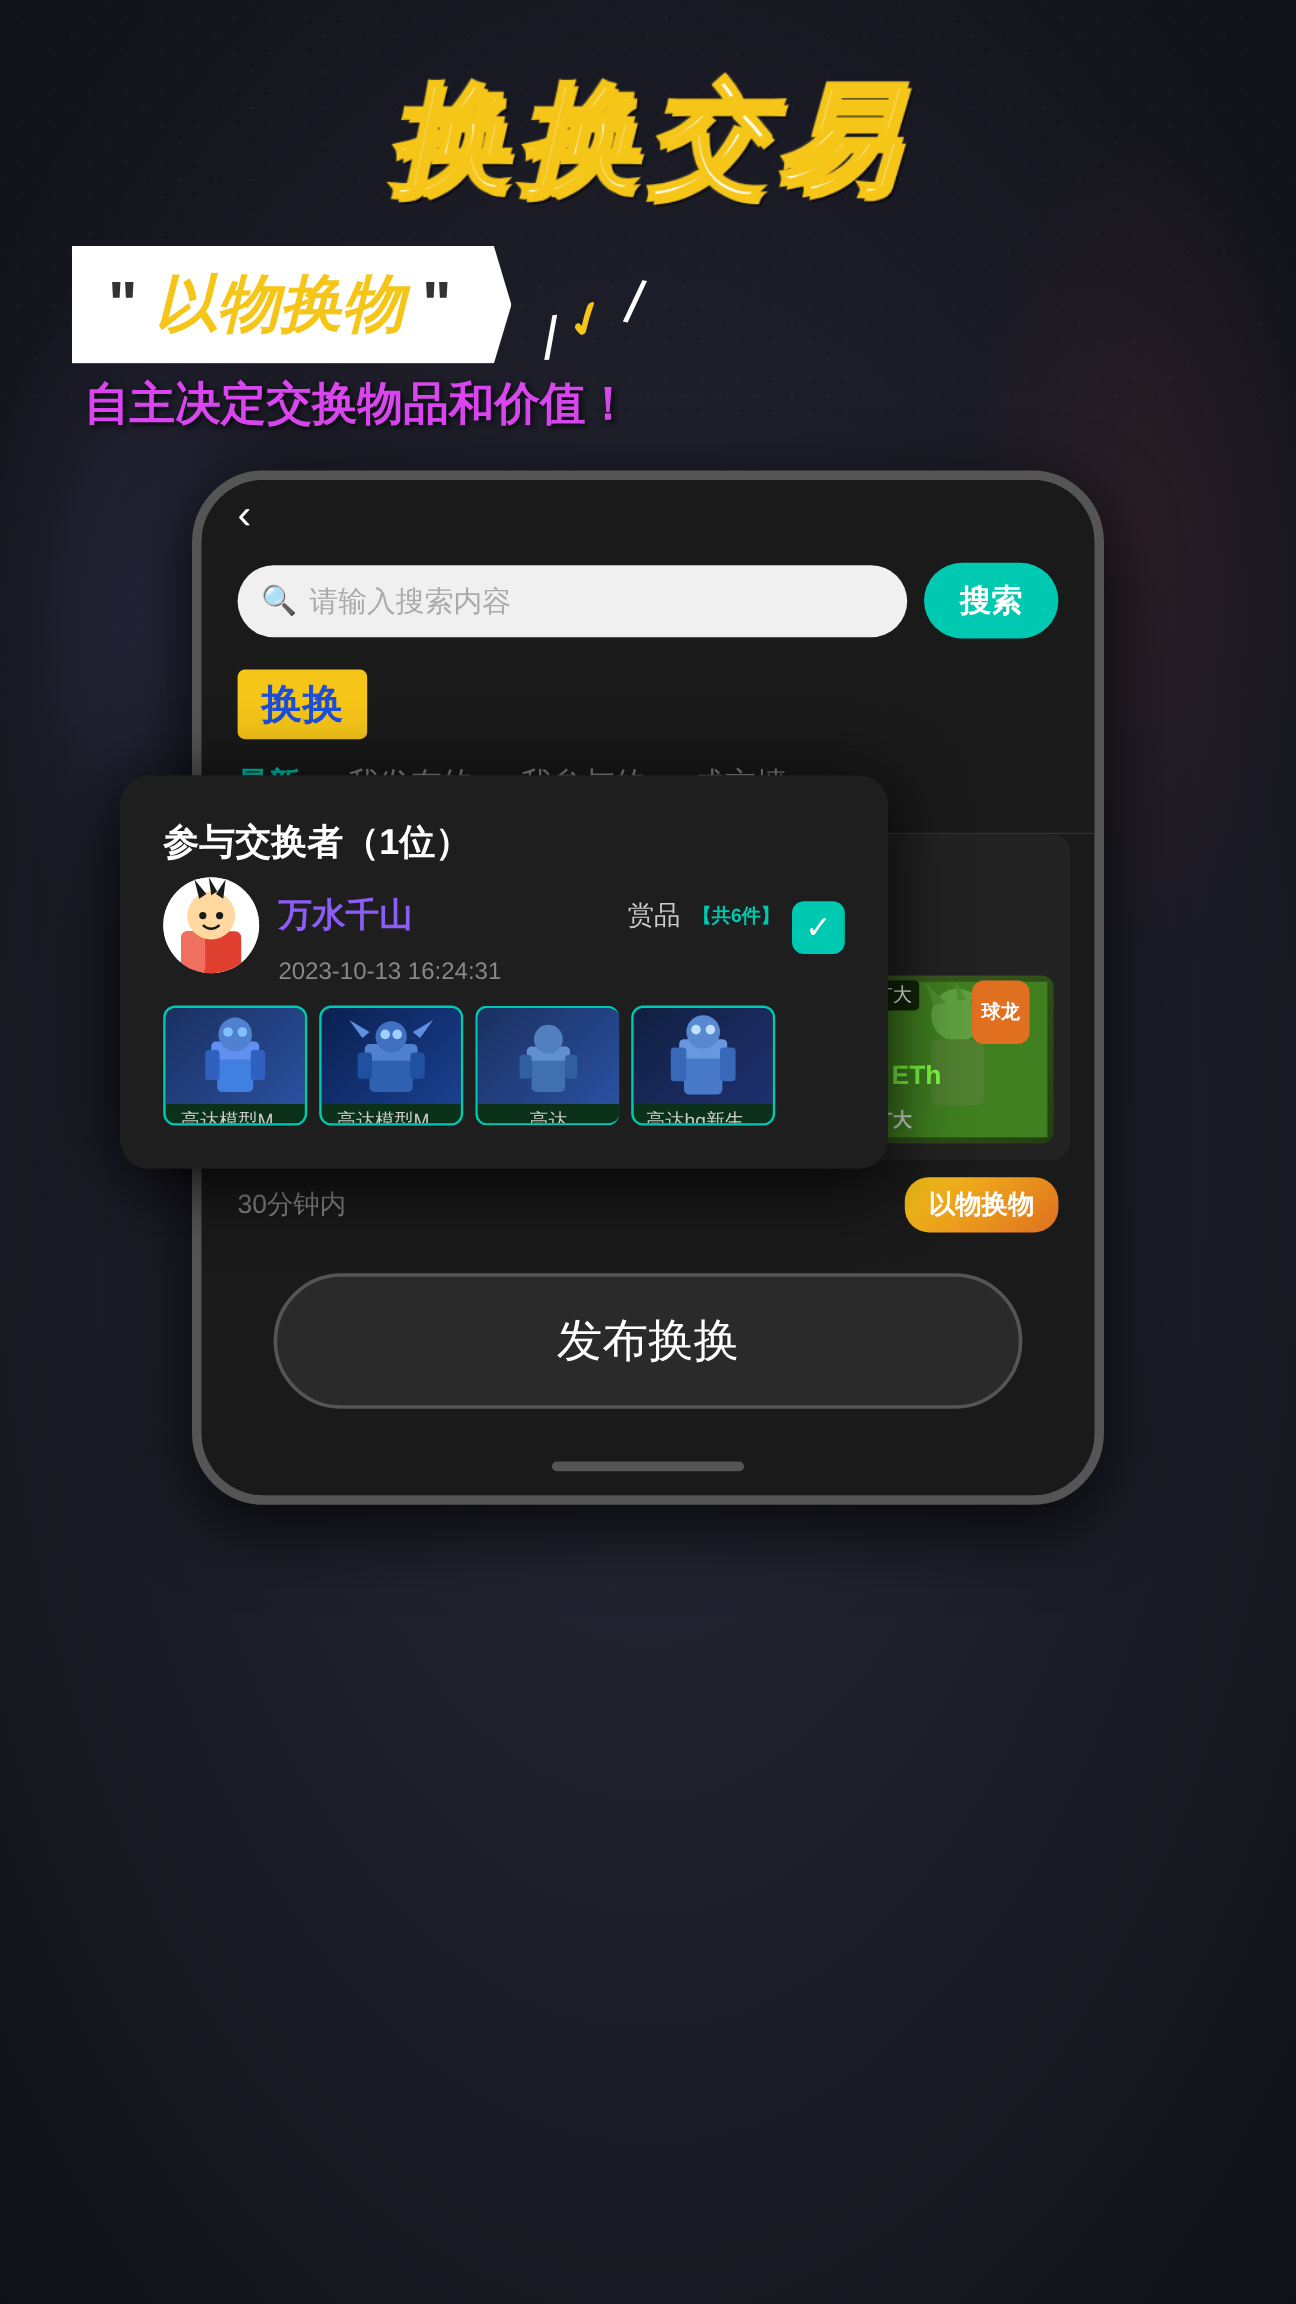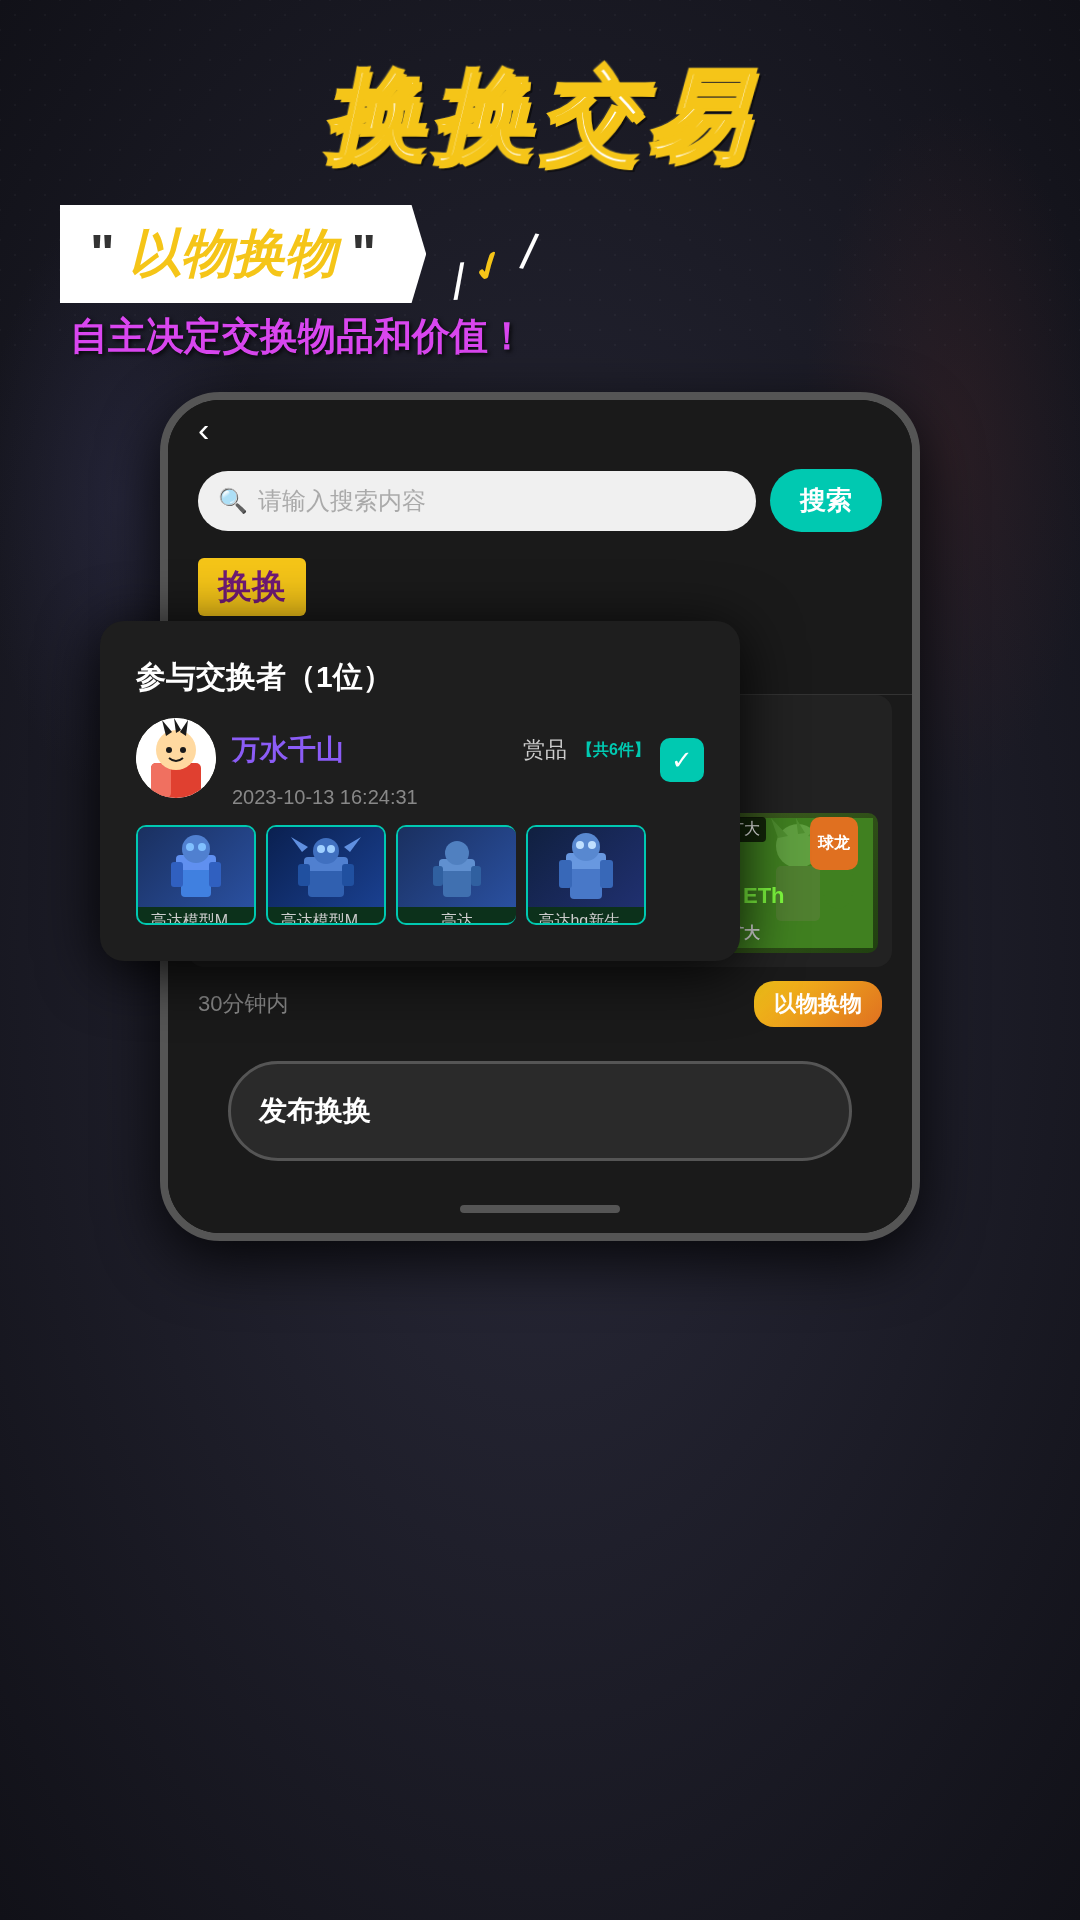--- a/index.html
+++ b/index.html
@@ -242,21 +242,21 @@
       padding: 10px 30px 6px;
       background: #1a1a1a;
     }
     .section-title-box {
       display: inline-block;
       background: #f5c518;
       padding: 6px 20px;
       border-radius: 6px;
       font-size: 34px;
       font-weight: 900;
-      color: #701a75;
+      color: #1d4ed8;
     }
 
     
     .tab-bar {
       display: flex;
       padding: 14px 30px;
       gap: 40px;
       background: #1a1a1a;
       border-bottom: 1px solid #333;
     }
@@ -356,21 +356,21 @@
       background: rgba(0,0,0,0.7);
       color: #fff;
       font-size: 16px;
       padding: 2px 6px;
       border-radius: 4px;
     }
     .popup-title {
       font-size: 30px;
       color: #fff;
       font-weight: 700;
-      margin-bottom: 20px;
+      margin-bottom: 8px;
     }
     .exchanger-row {
       display: flex;
       align-items: flex-start;
       gap: 16px;
       margin-bottom: 16px;
     }
     .exchanger-avatar {
       width: 80px;
       height: 80px;
@@ -483,24 +483,24 @@
     .publish-btn-area {
       padding: 20px 60px 30px;
       background: #1a1a1a;
     }
     .publish-btn {
       width: 100%;
       background: #2a2a2a;
       border: 3px solid #555;
       border-radius: 60px;
       padding: 28px;
-      font-size: 28px;
-      color: #fff;
-      font-weight: 700;
-      text-align: left;
+      font-size: 38px;
+      color: #fff;
+      font-weight: 400;
+      text-align: center;
       cursor: pointer;
     }
 
     
     .home-indicator {
       display: flex;
       justify-content: center;
       padding: 14px 0 20px;
       background: #1a1a1a;
     }

